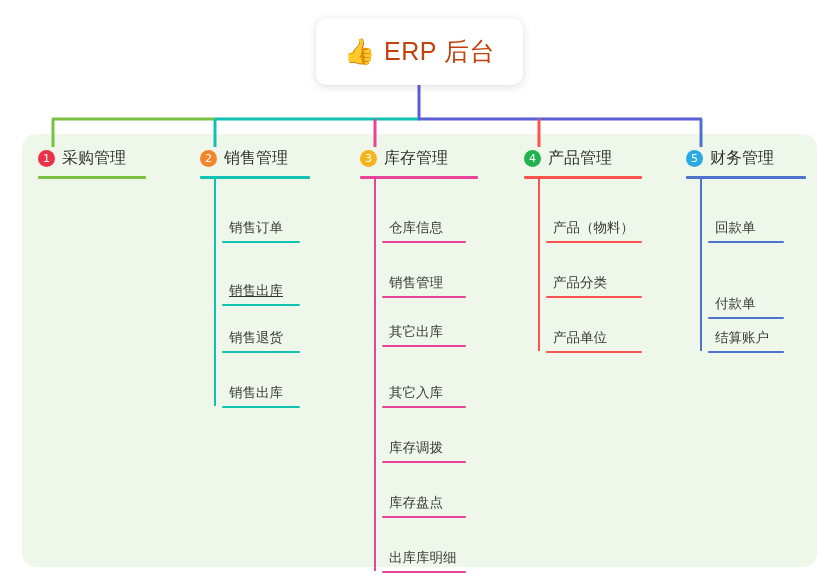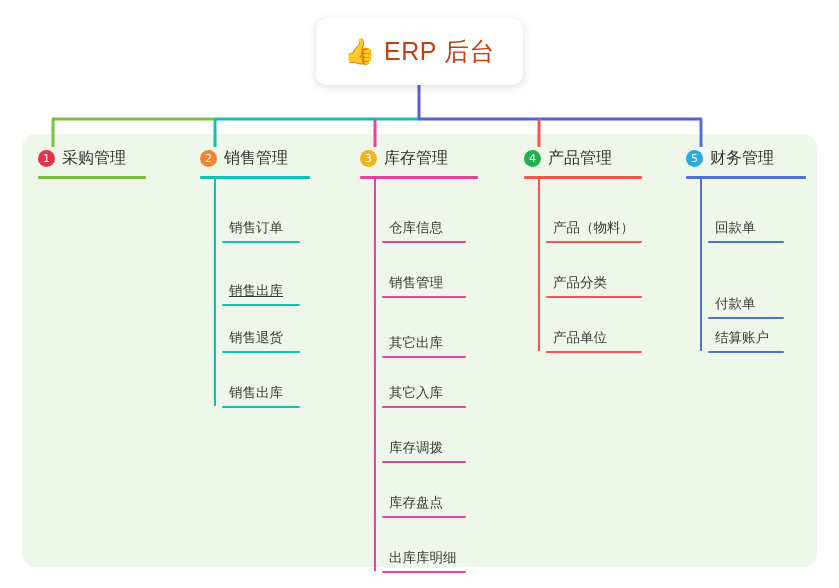--- a/index.html
+++ b/index.html
@@ -199,21 +199,21 @@
         <div class="items" style="height: 396px;">
           <div class="spine" style="background: rgb(232, 69, 154); height: 392px;"></div>
           <div class="item" style="top: 40px;">
             <span class="item-label">仓库信息</span>
             <div class="item-rule" style="background: rgb(232, 69, 154); width: 84px;"></div>
           </div>
           <div class="item" style="top: 95px;">
             <span class="item-label">销售管理</span>
             <div class="item-rule" style="background: rgb(232, 69, 154); width: 84px;"></div>
           </div>
-          <div class="item" style="top: 155px;">
+          <div class="item" style="top: 144px;">
             <span class="item-label">其它出库</span>
             <div class="item-rule" style="background: rgb(232, 69, 154); width: 84px;"></div>
           </div>
           <div class="item" style="top: 260px;">
             <span class="item-label">库存调拨</span>
             <div class="item-rule" style="background: rgb(232, 69, 154); width: 84px;"></div>
           </div>
           <div class="item" style="top: 205px;">
             <span class="item-label">其它入库</span>
             <div class="item-rule" style="background: rgb(232, 69, 154); width: 84px;"></div>

